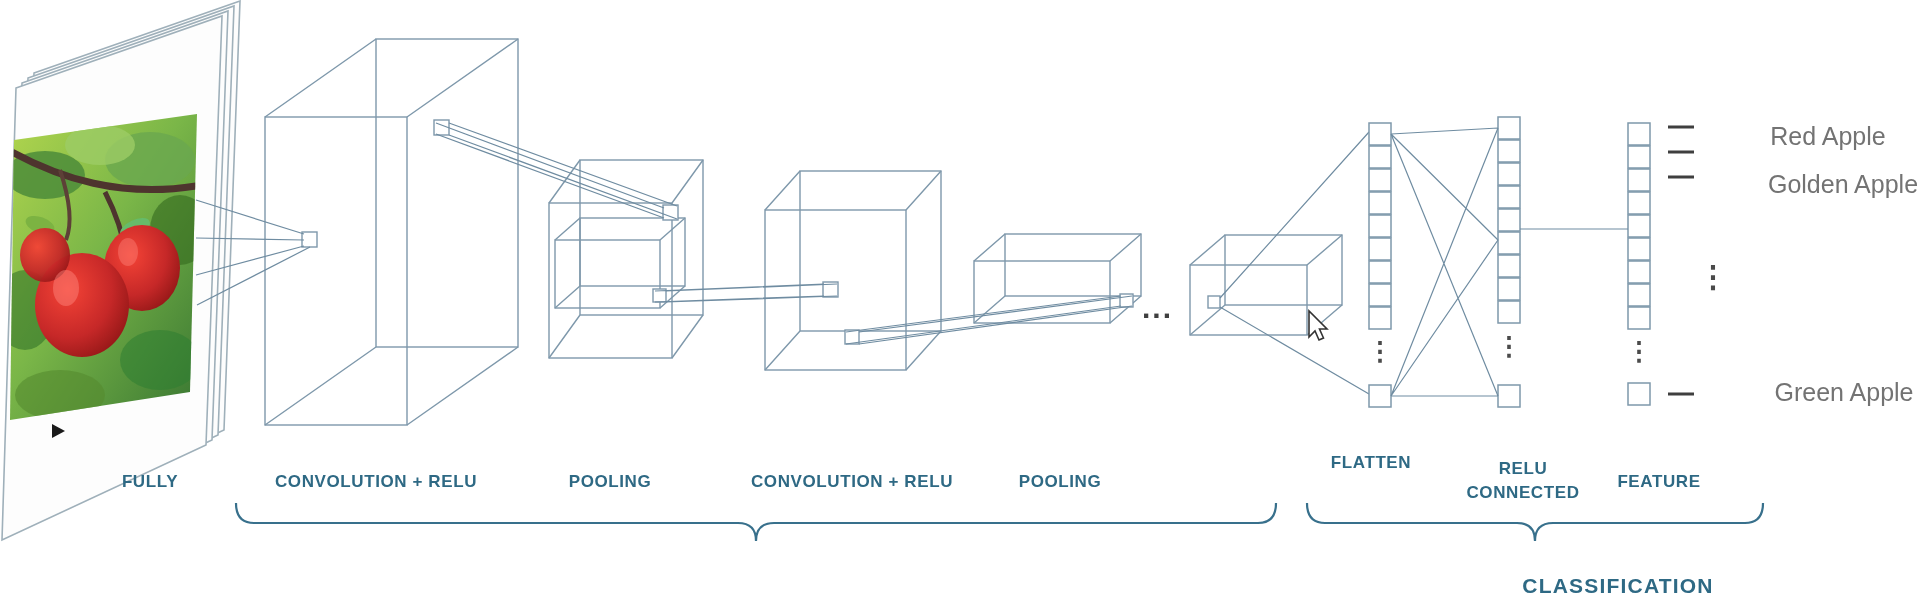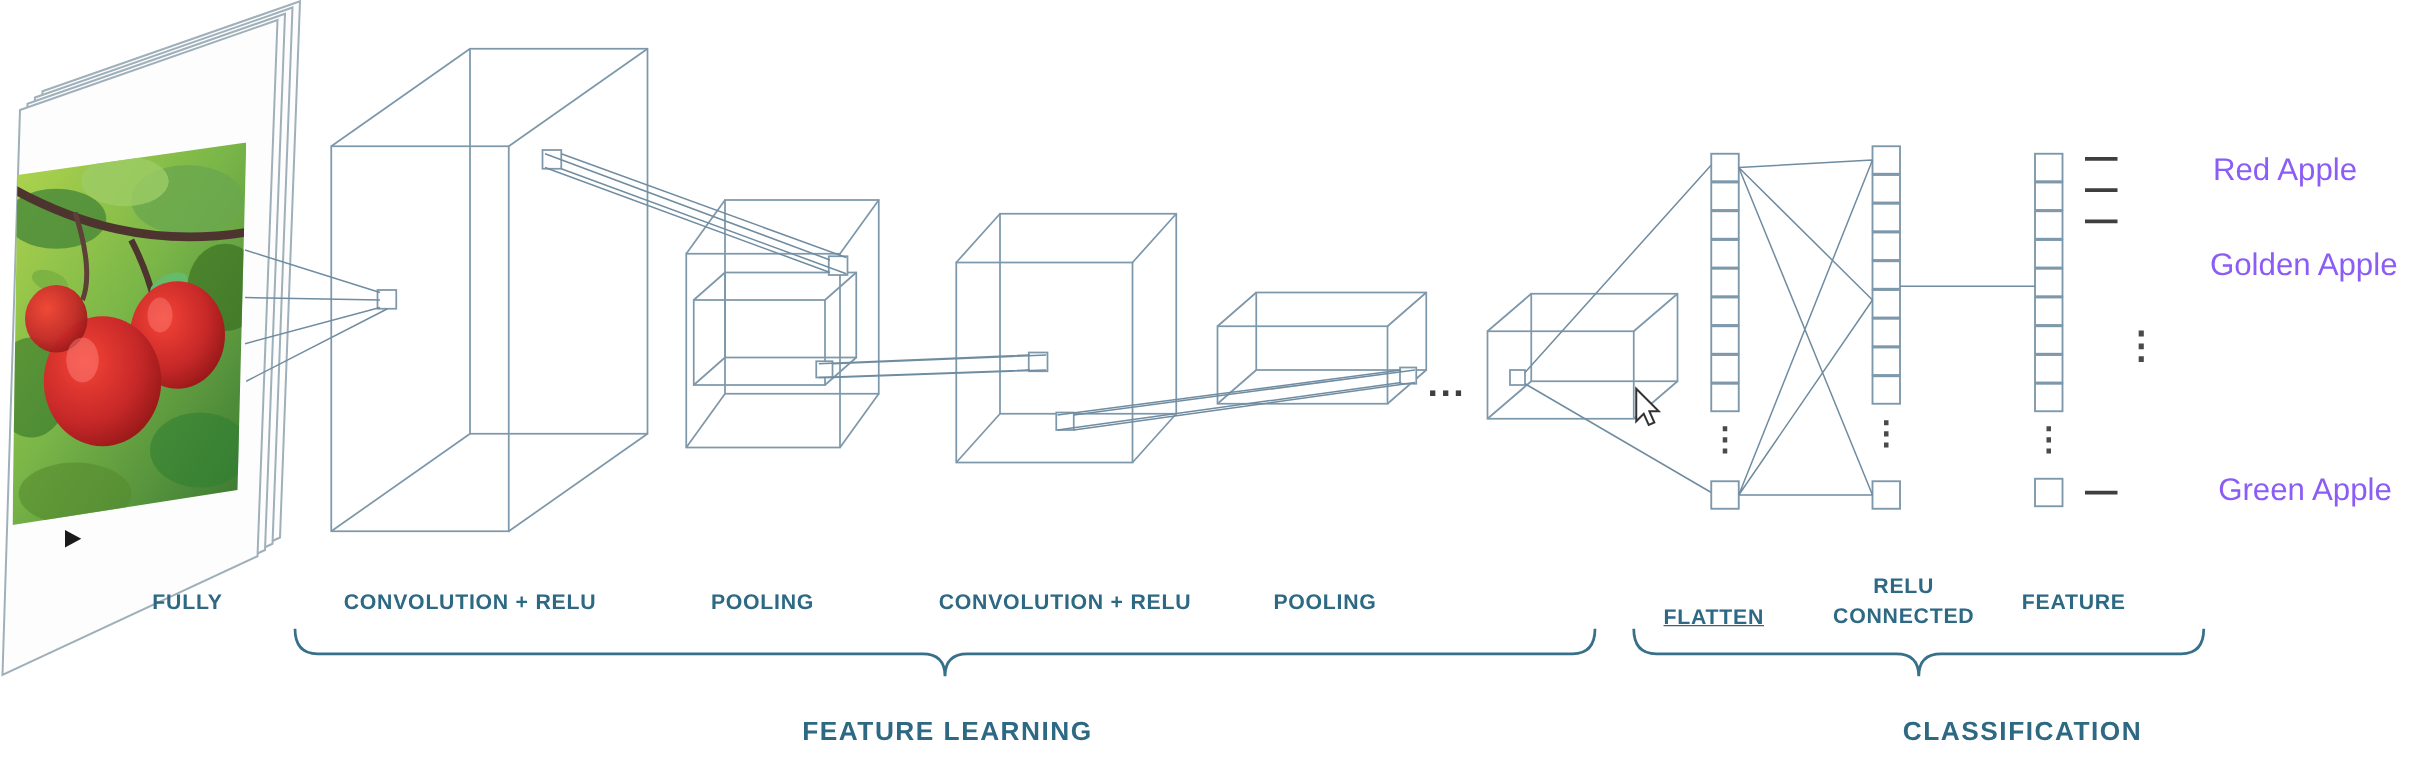--- a/index.html
+++ b/index.html
@@ -18,21 +18,21 @@
   .stage-label{
     position:absolute;transform:translateX(-50%);white-space:nowrap;
     font-size:17px;font-weight:700;letter-spacing:.6px;color:#2e6984;
   }
   .group-label{
     position:absolute;transform:translateX(-50%);white-space:nowrap;
     font-size:21px;font-weight:700;letter-spacing:1.2px;color:#2e6984;
   }
   .class-label{
     position:absolute;transform:translateX(-50%);white-space:nowrap;
-    font-size:25px;color:#8b5cf6;
+    font-size:25px;color:#737373;
   }
   .hdots{
     position:absolute;color:#3f3f3f;font-size:30px;font-weight:700;
     letter-spacing:2px;line-height:1;
   }
   .vdots{
     position:absolute;transform:translateX(-50%);color:#4a4a4a;
     font-size:26px;font-weight:700;line-height:1;
   }
   .vdots-out{font-size:30px;}
@@ -200,31 +200,30 @@
     <g transform="translate(1309,311)">
       <path d="M0,0 L0,26 L6,20 L10,29 L14.5,27 L10.5,18 L18,18 Z" fill="#ffffff" stroke="#333333" stroke-width="1.6"></path>
     </g>
   </svg>
 
   <div class="stage-label" style="left:150px;top:472px;">FULLY</div>
   <div class="stage-label" style="left:376px;top:472px;">CONVOLUTION + RELU</div>
   <div class="stage-label" style="left:610px;top:472px;">POOLING</div>
   <div class="stage-label" style="left:852px;top:472px;">CONVOLUTION + RELU</div>
   <div class="stage-label" style="left:1060px;top:472px;">POOLING</div>
-  <div class="stage-label" style="left:1371px;top:484px;text-decoration:underline;">FLATTEN</div>
+  <div class="stage-label" style="left:1371px;top:453px;">FLATTEN</div>
   <div class="stage-label" style="left:1523px;top:459px;">RELU</div>
   <div class="stage-label" style="left:1523px;top:483px;">CONNECTED</div>
   <div class="stage-label" style="left:1659px;top:472px;">FEATURE</div>
 
   <div class="hdots" style="left:1142px;top:293px;">...</div>
   <div class="vdots" style="left:1380px;top:338px;">⋮</div>
   <div class="vdots" style="left:1509px;top:333px;">⋮</div>
   <div class="vdots" style="left:1639px;top:338px;">⋮</div>
   <div class="vdots vdots-out" style="left:1713px;top:262px;">⋮</div>
 
   <div class="class-label" style="left:1828px;top:122px;">Red Apple</div>
-  <div class="class-label" style="left:1843px;top:170px;margin-top:28px;">Golden Apple</div>
+  <div class="class-label" style="left:1843px;top:170px;">Golden Apple</div>
   <div class="class-label" style="left:1844px;top:378px;">Green Apple</div>
 
-  <div class="group-label" style="left:758px;top:574px;">FEATURE LEARNING</div>
   <div class="group-label" style="left:1618px;top:574px;">CLASSIFICATION</div>
 
 </div>
 
 </body></html>

